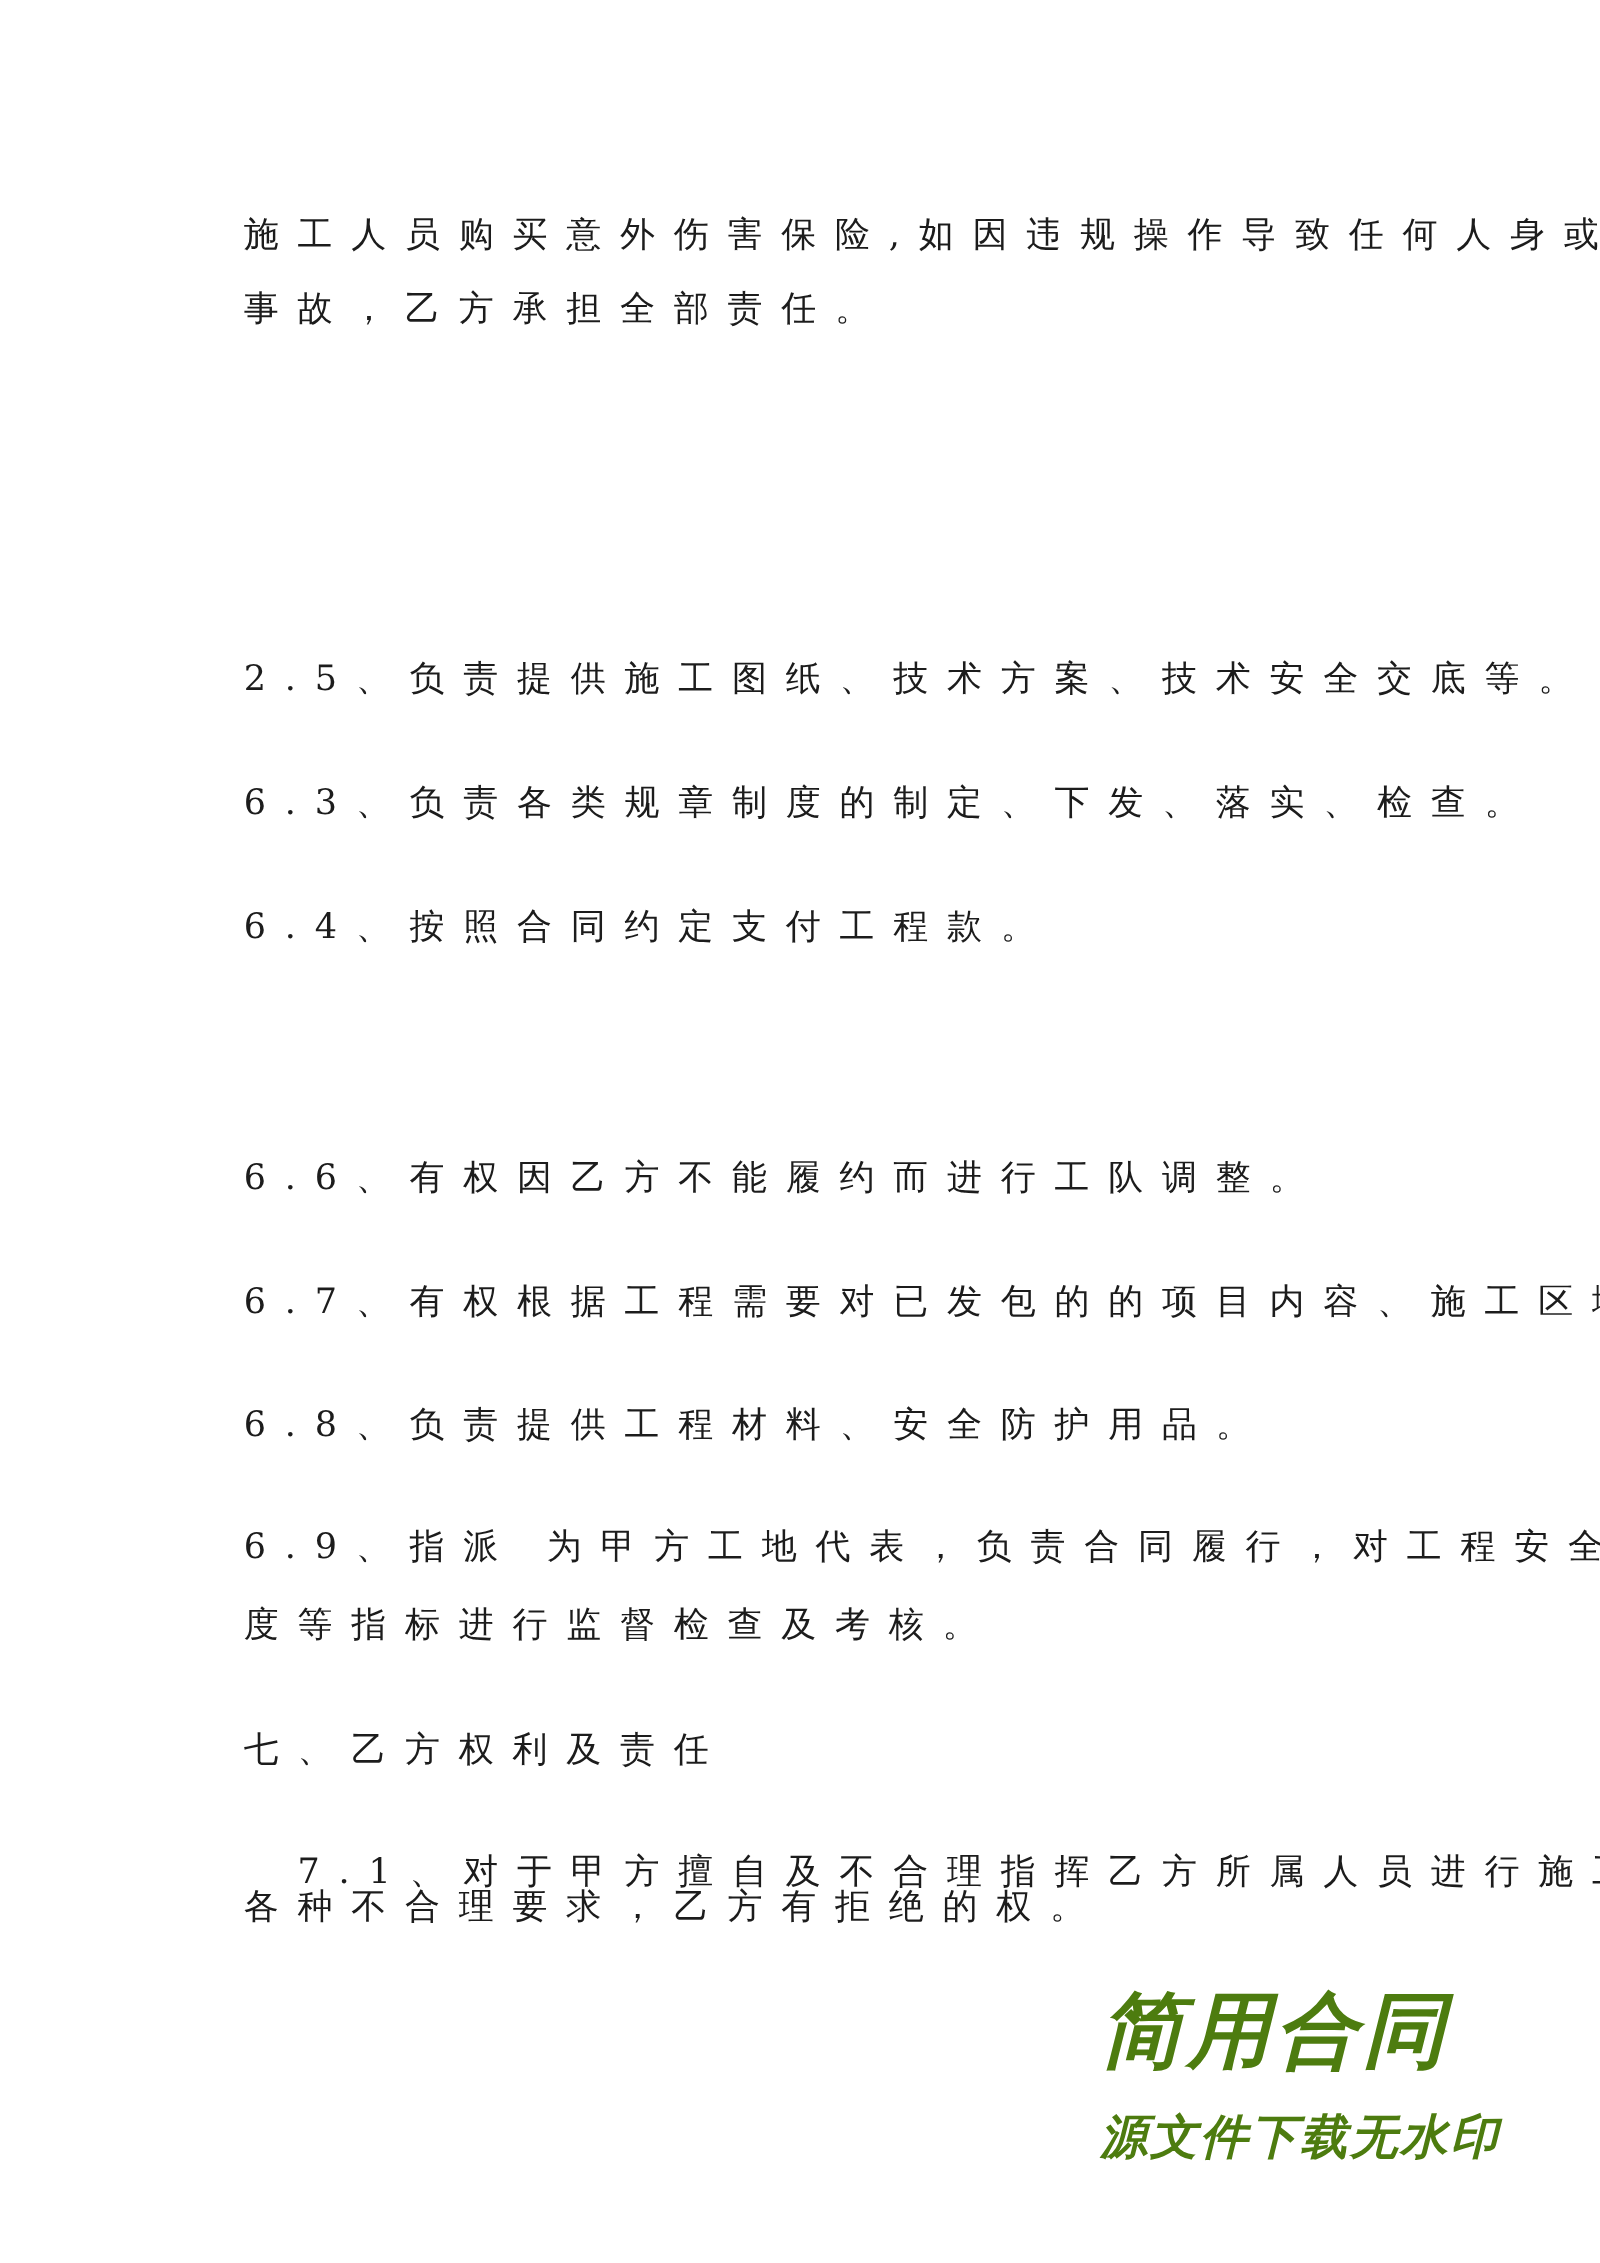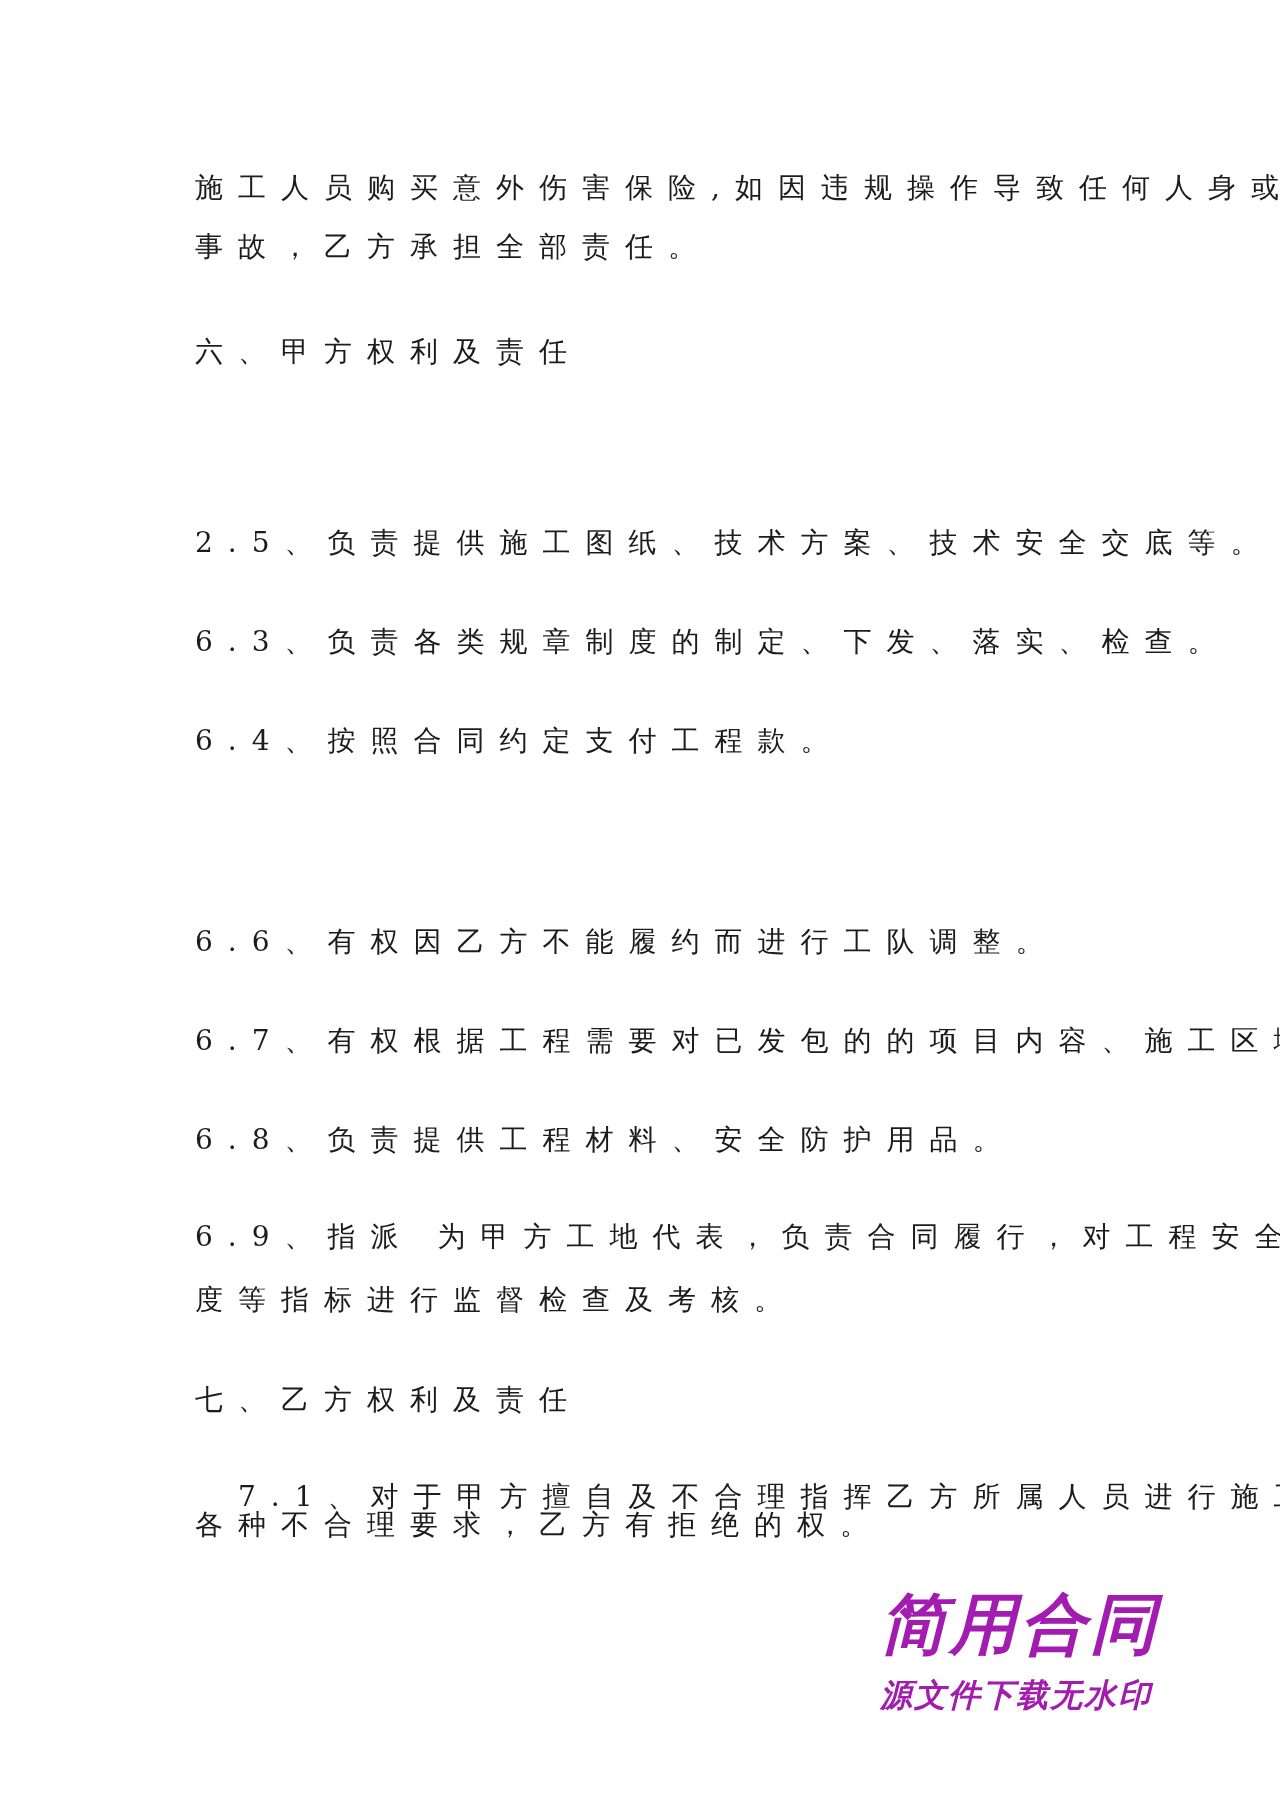--- a/index.html
+++ b/index.html
@@ -34,47 +34,46 @@
       color: #1c1c1c;
     }
     .line.indent {
       left: 238px;
     }
     .watermark {
       position: absolute;
       left: 880px;
       top: 1585px;
       width: 320px;
-      color: #a21caf;
+      color: #4d7c0f;
       font-family: "DejaVu Sans", "Liberation Sans", sans-serif;
       font-weight: bold;
       font-style: italic;
       user-select: none;
     }
     .watermark .wm-title {
       font-size: 66px;
       line-height: 80px;
       letter-spacing: 4px;
       white-space: nowrap;
     }
     .watermark .wm-sub {
-      font-size: 32px;
+      font-size: 38px;
       line-height: 44px;
       letter-spacing: 2px;
       white-space: nowrap;
-      margin-top: 8px;
+      margin-top: 22px;
     }
   </style>
 </head>
 <body>
 
 <div class="page">
   <div class="line" style="top:168px">施工人员购买意外伤害保险,如因违规操作导致任何人身或财产责任</div>
   <div class="line" style="top:227px">事故，乙方承担全部责任。</div>
-  <div class="line" style="top:332px">六、甲方权利及责任</div>
   <div class="line" style="top:523px">2.5、负责提供施工图纸、技术方案、技术安全交底等。</div>
   <div class="line" style="top:622px">6.3、负责各类规章制度的制定、下发、落实、检查。</div>
   <div class="line" style="top:721px">6.4、按照合同约定支付工程款。</div>
   <div class="line" style="top:922px">6.6、有权因乙方不能履约而进行工队调整。</div>
   <div class="line" style="top:1021px">6.7、有权根据工程需要对已发包的的项目内容、施工区域进行调。</div>
   <div class="line" style="top:1120px">6.8、负责提供工程材料、安全防护用品。</div>
   <div class="line" style="top:1217px">6.9、指派 为甲方工地代表，负责合同履行，对工程安全、质量、进</div>
   <div class="line" style="top:1280px">度等指标进行监督检查及考核。</div>
   <div class="line" style="top:1380px">七、乙方权利及责任</div>
   <div class="line indent" style="top:1477px">7.1、对于甲方擅自及不合理指挥乙方所属人员进行施工及甲方的</div>

